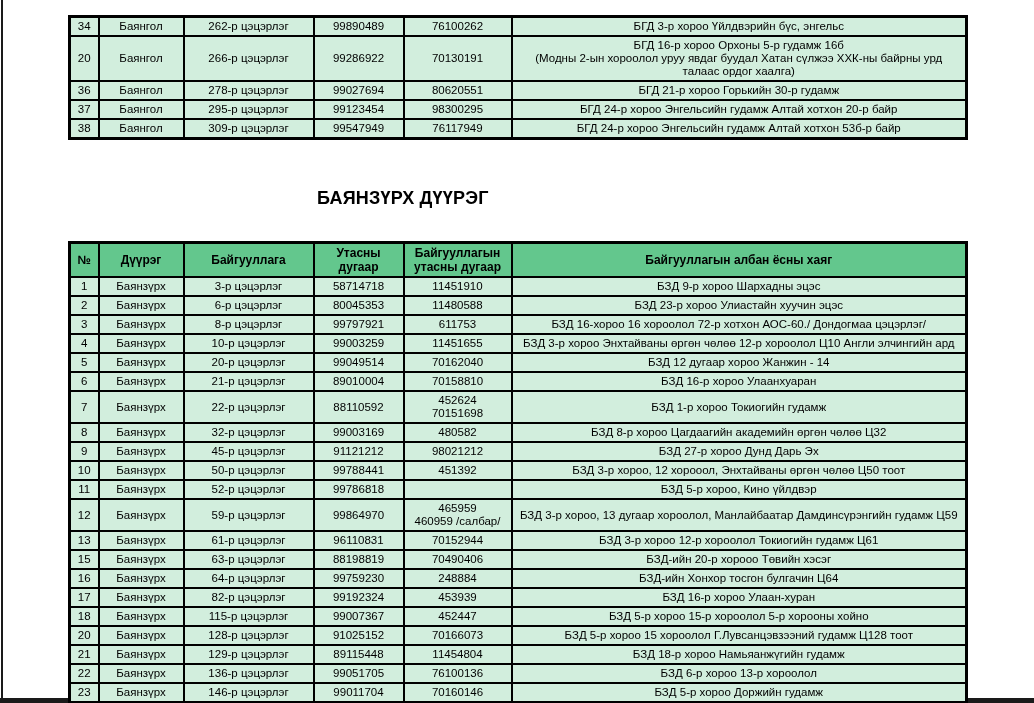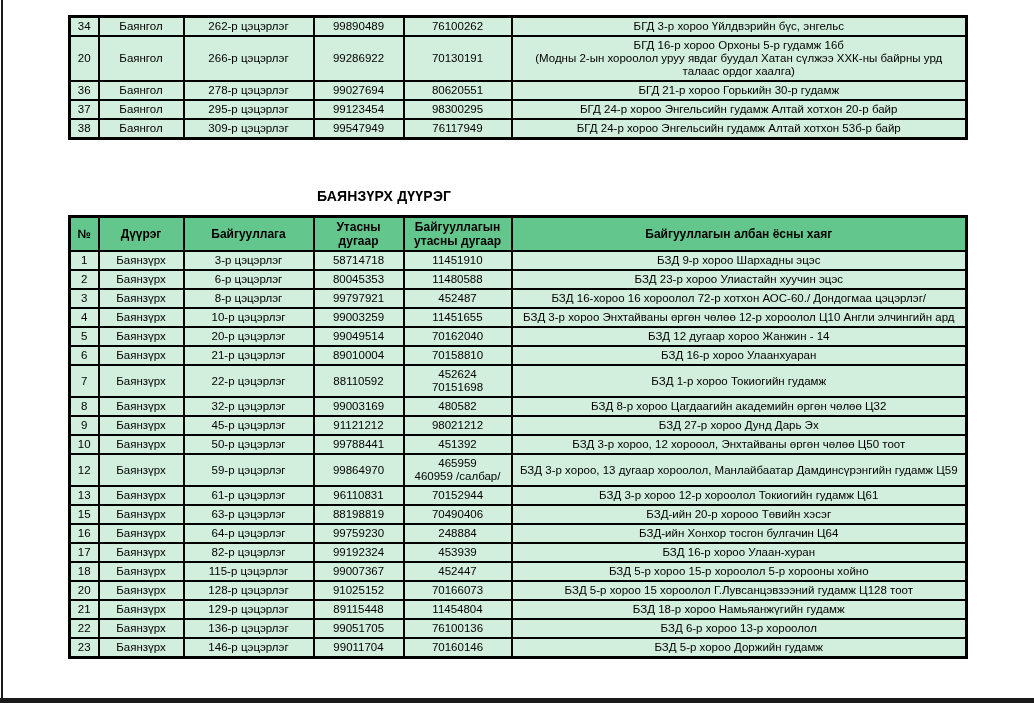--- a/index.html
+++ b/index.html
@@ -61,22 +61,22 @@
     font-size: 12px;
     line-height: 14px;
   }
   col.c-num      { width: 29px; }
   col.c-district { width: 85px; }
   col.c-org      { width: 130px; }
   col.c-phone    { width: 90px; }
   col.c-orgphone { width: 108px; }
   col.c-address  { width: 455px; }
   .section-title {
-    margin: 48px 0 11px 249px;
-    font-size: 14px;
+    margin: 48px 0 32px 249px;
+    font-size: 18px;
     font-weight: bold;
     letter-spacing: 0.2px;
   }
 </style>
 </head>
 <body>
 
 <div class="page">
   <div class="edge-left"></div>
   <div class="edge-bottom"></div>
@@ -173,21 +173,21 @@
             <td>6-р цэцэрлэг</td>
             <td>80045353</td>
             <td>11480588</td>
             <td>БЗД 23-р хороо Улиастайн хуучин эцэс</td>
           </tr>
           <tr>
             <td>3</td>
             <td>Баянзүрх</td>
             <td>8-р цэцэрлэг</td>
             <td>99797921</td>
-            <td>452487</td>
+            <td>611753</td>
             <td>БЗД 16-хороо 16 хороолол 72-р хотхон АОС-60./ Дондогмаа цэцэрлэг/</td>
           </tr>
           <tr>
             <td>4</td>
             <td>Баянзүрх</td>
             <td>10-р цэцэрлэг</td>
             <td>99003259</td>
             <td>11451655</td>
             <td>БЗД 3-р хороо Энхтайваны өргөн чөлөө 12-р хороолол Ц10 Англи элчингийн ард</td>
           </tr>
@@ -234,20 +234,28 @@
           </tr>
           <tr>
             <td>10</td>
             <td>Баянзүрх</td>
             <td>50-р цэцэрлэг</td>
             <td>99788441</td>
             <td>451392</td>
             <td>БЗД 3-р хороо, 12 хорооол, Энхтайваны өргөн чөлөө Ц50 тоот</td>
           </tr>
           <tr>
+            <td>11</td>
+            <td>Баянзүрх</td>
+            <td>52-р цэцэрлэг</td>
+            <td>99786818</td>
+            <td></td>
+            <td>БЗД 5-р хороо, Кино үйлдвэр</td>
+          </tr>
+          <tr>
             <td>12</td>
             <td>Баянзүрх</td>
             <td>59-р цэцэрлэг</td>
             <td>99864970</td>
             <td>465959
 460959 /салбар/</td>
             <td>БЗД 3-р хороо, 13 дугаар хороолол, Манлайбаатар Дамдинсүрэнгийн гудамж Ц59</td>
           </tr>
           <tr>
             <td>13</td>

